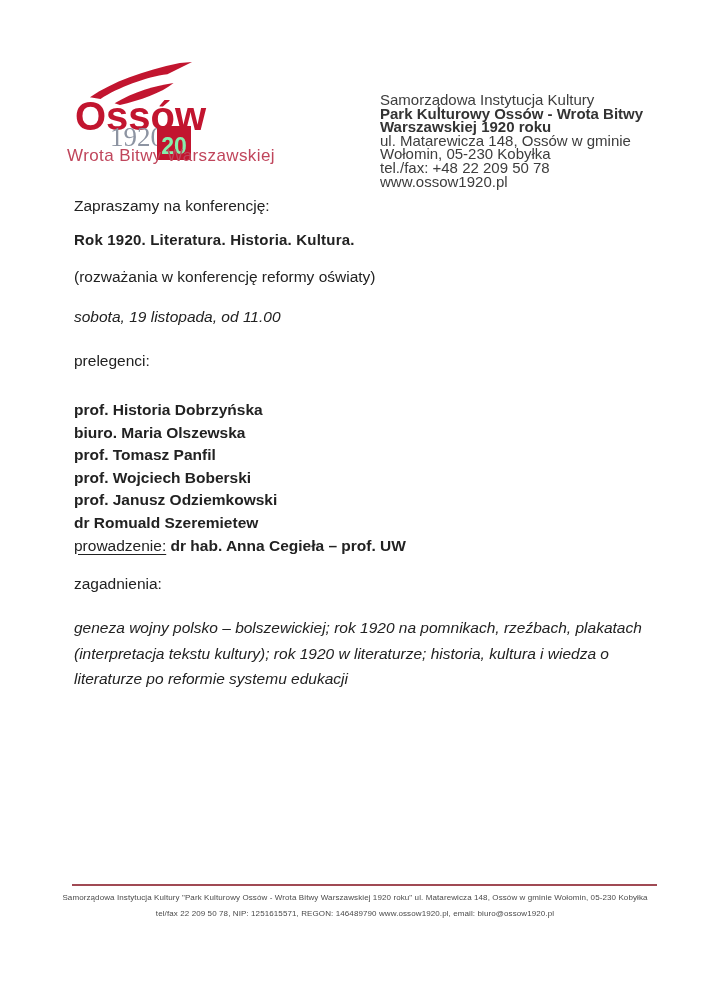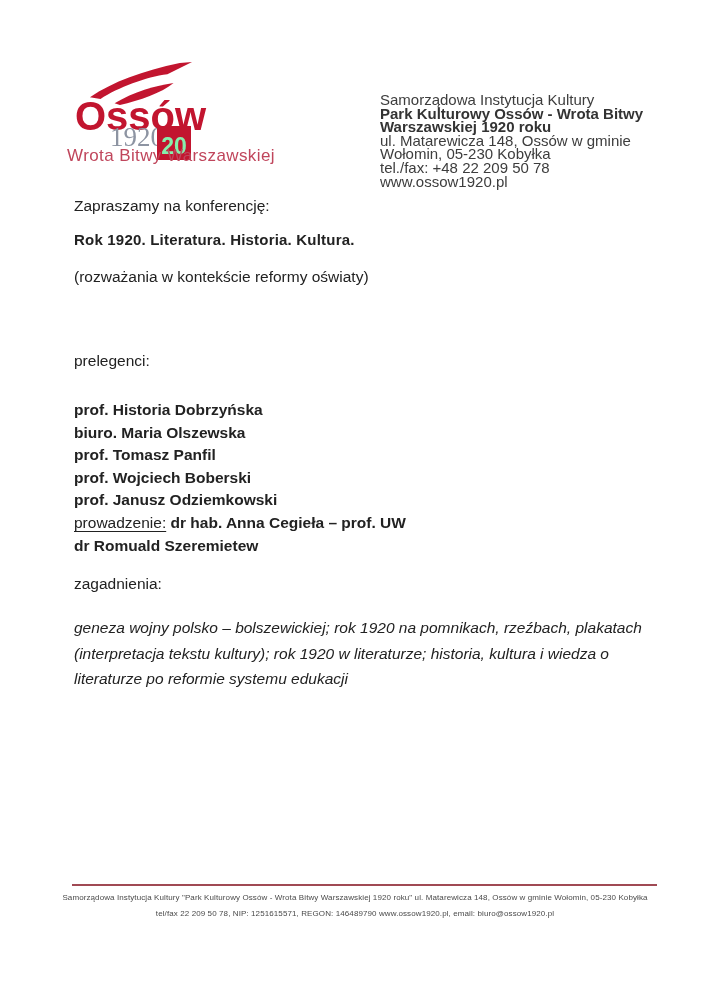--- a/index.html
+++ b/index.html
@@ -100,33 +100,34 @@
     <div>Samorządowa Instytucja Kultury</div>
     <div class="bold">Park Kulturowy Ossów - Wrota Bitwy Warszawskiej 1920 roku</div>
     <div>ul. Matarewicza 148, Ossów w gminie Wołomin, 05-230 Kobyłka</div>
     <div>tel./fax: +48 22 209 50 78</div>
     <div>www.ossow1920.pl</div>
   </div>
 
   <div class="bodytext intro">Zapraszamy na konferencję:</div>
 
   <div class="bodytext doc-title">Rok 1920. Literatura. Historia. Kultura.</div>
-  <div class="bodytext subtitle">(rozważania w kontekście reformy oświaty)</div>
+  <div class="bodytext subtitle">(rozważania w konferencję reformy oświaty)</div>
 
+  <div class="bodytext date-line">sobota, 19 listopada, od 11.00</div>
 
   <div class="bodytext section-heading speakers-heading">prelegenci:</div>
 
   <div class="bodytext speakers">
     <div>prof. Historia Dobrzyńska</div>
     <div>biuro. Maria Olszewska</div>
     <div>prof. Tomasz Panfil</div>
     <div>prof. Wojciech Boberski</div>
     <div>prof. Janusz Odziemkowski</div>
+    <div>dr Romuald Szeremietew</div>
     <div><span class="moderation-label">prowadzenie:</span> <span>dr hab. Anna Cegieła – prof. UW</span></div>
-    <div>dr Romuald Szeremietew</div>
   </div>
 
   <div class="bodytext section-heading topics-heading">zagadnienia:</div>
 
   <div class="bodytext topics">geneza wojny polsko – bolszewickiej; rok 1920 na pomnikach, rzeźbach, plakatach (interpretacja tekstu kultury); rok 1920 w literaturze; historia, kultura i wiedza o literaturze po reformie systemu edukacji</div>
 
 
   <div class="footer-rule"></div>
   <div class="footer-text footer-line1">Samorządowa Instytucja Kultury "Park Kulturowy Ossów - Wrota Bitwy Warszawskiej 1920 roku" ul. Matarewicza 148, Ossów w gminie Wołomin, 05-230 Kobyłka</div>
   <div class="footer-text footer-line2">tel/fax 22 209 50 78, NIP: 1251615571, REGON: 146489790   www.ossow1920.pl, email: biuro@ossow1920.pl</div>

